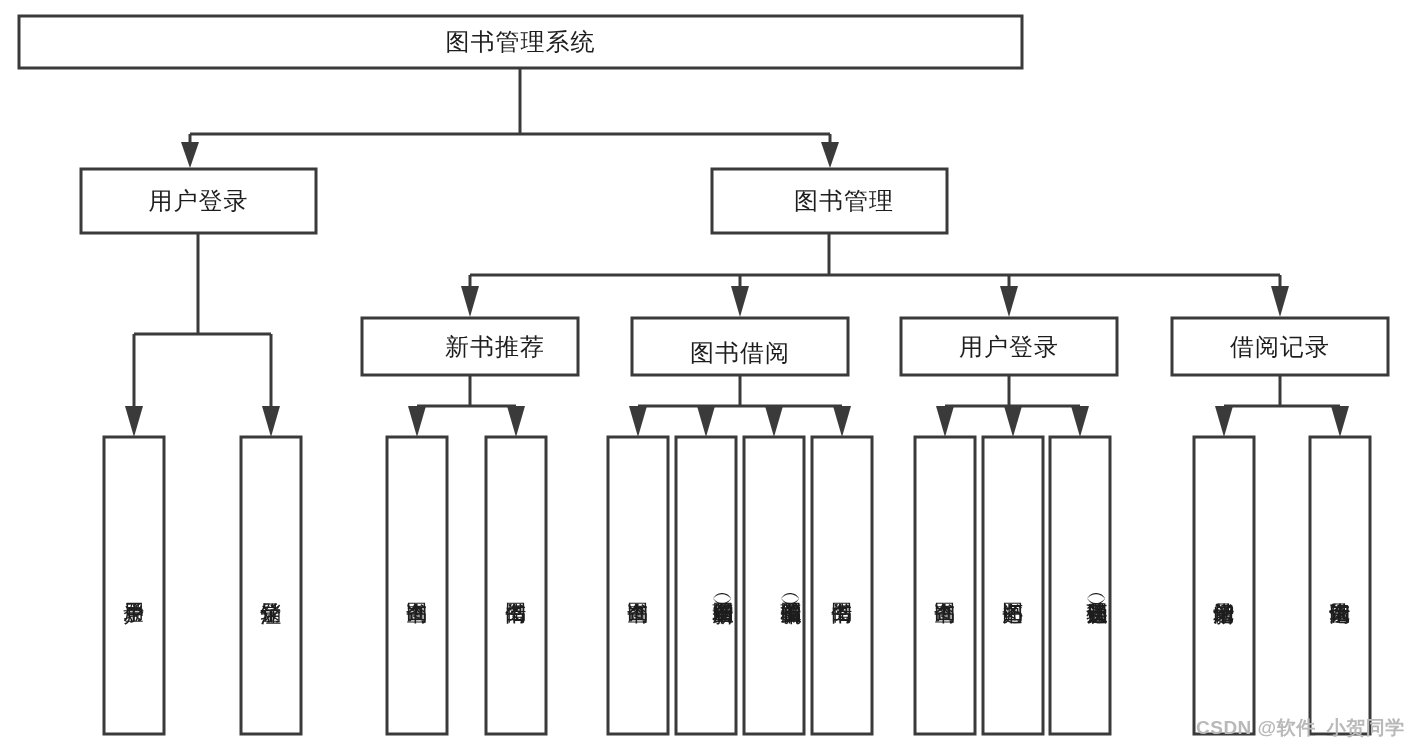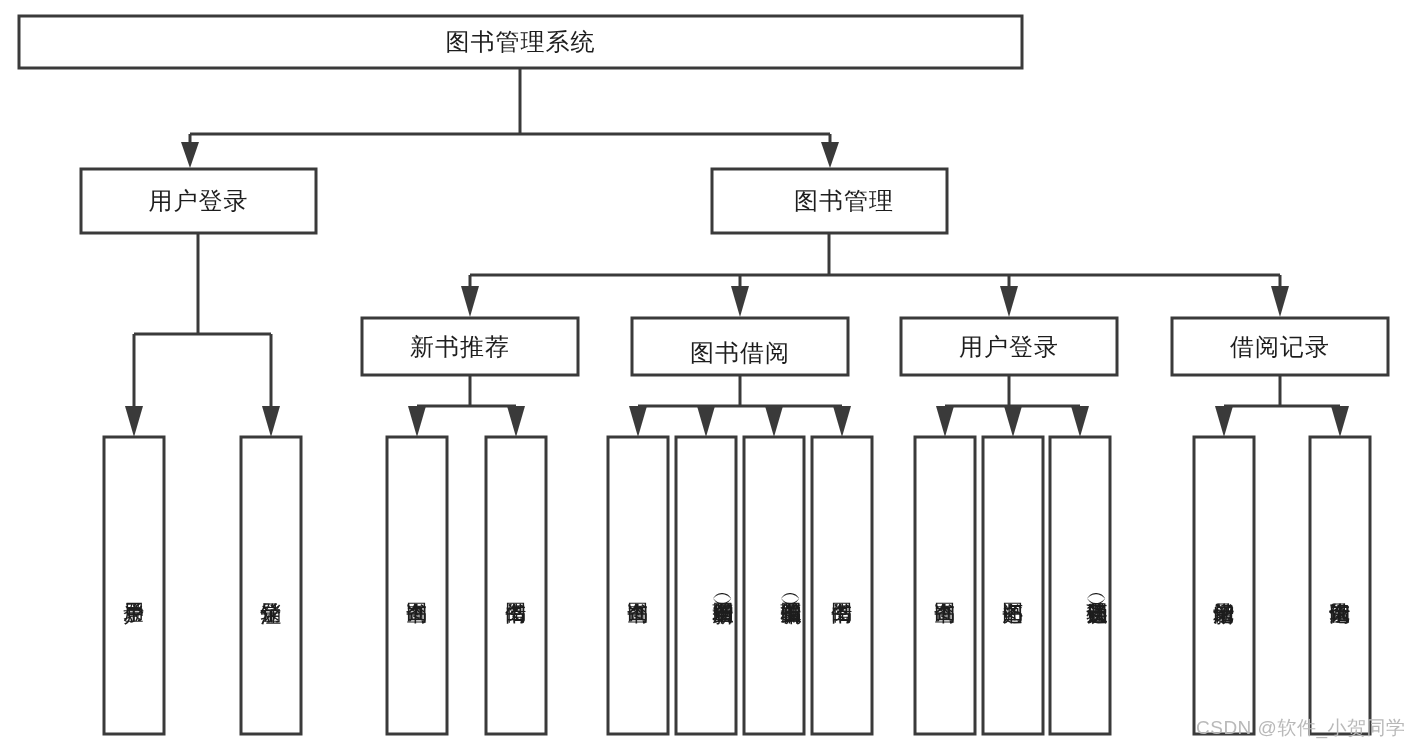--- a/index.html
+++ b/index.html
@@ -171,21 +171,21 @@
 
     <rect class="node-box" x="1194" y="437" width="60" height="297"></rect>
     <rect class="node-box" x="1310" y="437" width="60" height="297"></rect>
   </svg>
 
   <div class="node-label-h" style="left:19px; top:16px; width:1003px; height:52px;">图书管理系统</div>
 
   <div class="node-label-h" style="left:81px; top:169px; width:235px; height:64px;">用户登录</div>
   <div class="node-label-h" style="left:712px; top:169px; width:264px; height:64px;">图书管理</div>
 
-  <div class="node-label-h" style="left:362px; top:318px; width:196px; height:57px;">新书推荐</div>
+  <div class="node-label-h" style="left:362px; top:318px; width:196px; height:57px;padding-left:35px;">新书推荐</div>
   <div class="node-label-h" style="left:632px; top:318px; width:216px; height:70px;">图书借阅</div>
   <div class="node-label-h" style="left:901px; top:318px; width:216px; height:57px;">用户登录</div>
   <div class="node-label-h" style="left:1172px; top:318px; width:216px; height:57px;">借阅记录</div>
 
   <div class="node-label-v" style="left:104px; top:437px; width:60px; height:297px;">用户登录</div>
   <div class="node-label-v" style="left:241px; top:437px; width:60px; height:297px;">注销登录</div>
 
   <div class="node-label-v" style="left:387px; top:437px; width:60px; height:297px;">查询图书</div>
   <div class="node-label-v" style="left:486px; top:437px; width:60px; height:297px;">借阅图书</div>
 
@@ -194,15 +194,15 @@
   <div class="node-label-v" style="left:744px; top:437px; width:60px; height:297px; align-items:flex-start;">编辑图书（管理员）</div>
   <div class="node-label-v" style="left:812px; top:437px; width:60px; height:297px;">借阅图书</div>
 
   <div class="node-label-v" style="left:915px; top:437px; width:60px; height:297px;">查询图书</div>
   <div class="node-label-v" style="left:983px; top:437px; width:60px; height:297px;">归还图书</div>
   <div class="node-label-v" style="left:1050px; top:437px; width:60px; height:297px; align-items:flex-start;">确认归还（管理员）</div>
 
   <div class="node-label-v" style="left:1194px; top:437px; width:60px; height:297px;">新增借阅记录</div>
   <div class="node-label-v" style="left:1310px; top:437px; width:60px; height:297px;">查询借阅记录</div>
 
-  <div class="watermark" style="left:1196px; top:715px;">CSDN @软件_小贺同学</div>
+  <div class="watermark" style="left:1196px; top:715px;font-weight:bold;">CSDN @软件_小贺同学</div>
 
 </div>
 
 </body></html>

